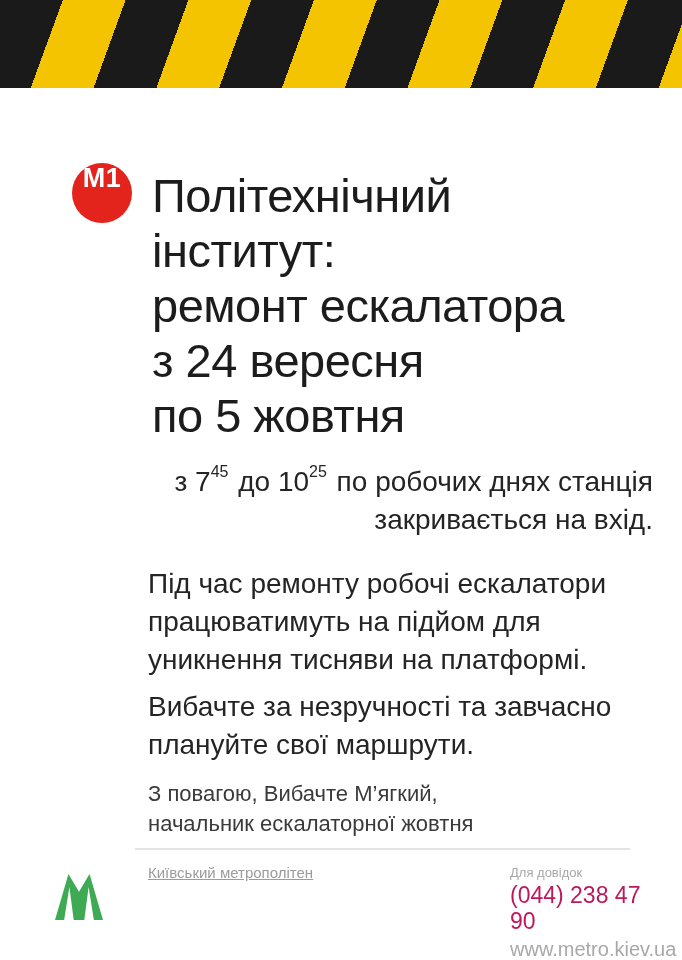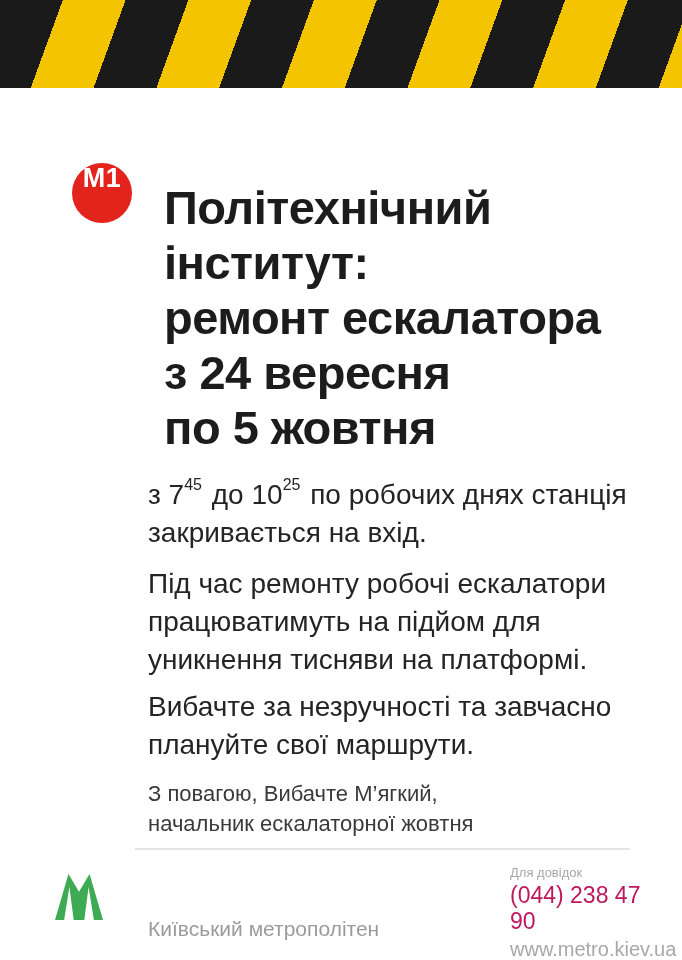--- a/index.html
+++ b/index.html
@@ -29,53 +29,53 @@
   }
 
   .badge{
     position:absolute;left:72px;top:163px;width:60px;height:60px;
     border-radius:50%;background:var(--badge-red);
     display:flex;justify-content:center;
     color:#ffffff;font-size:27px;font-weight:700;letter-spacing:0.5px;
   }
 
   .heading{
-    position:absolute;left:148px;top:164px;margin:16px;
-    font-size:47px;line-height:55px;font-weight:700;
+    position:absolute;left:148px;top:164px;margin:4px;
+    font-size:47px;line-height:55px;font-weight:400;
     color:var(--heading-text);letter-spacing:-0.5px;
   }
 
   .para{
     position:absolute;left:148px;width:505px;
     font-size:28px;line-height:38px;font-weight:400;
     color:var(--body-text);
   }
   .para sup{
     font-size:16px;line-height:0;vertical-align:baseline;
     position:relative;top:-14px;letter-spacing:0;margin-right:2px;
   }
-  .p1{top:476px;}
+  .p1{top:463px;text-align:right;}
   .p2{top:565px;}
   .p3{top:688px;}
 
   .signature{
     position:absolute;left:148px;top:779px;
     font-size:22px;line-height:30px;color:#3A3A3A;
   }
 
   .divider{
     position:absolute;left:135px;top:848px;width:495px;height:2px;
     background:var(--divider);
   }
 
   .metro-logo{position:absolute;left:55px;top:873px;width:48px;height:47px;}
 
   .org-name{
-    position:absolute;left:148px;top:916px;
-    font-size:21px;line-height:26px;color:var(--muted-text);
+    position:absolute;left:148px;top:860px;
+    font-size:15px;line-height:26px;color:var(--muted-text);text-decoration:underline;
   }
 
   .contact{
     position:absolute;left:510px;top:865px;width:160px;
     color:var(--muted-text);
   }
   .contact-label{font-size:13px;line-height:15px;color:#A8A8A8;}
   .contact-phone{font-size:23px;line-height:26px;margin-top:2px;color:#be185d;}
   .contact-site{font-size:20px;line-height:16px;margin-top:7px;color:#A8A8A8;}
 </style>

